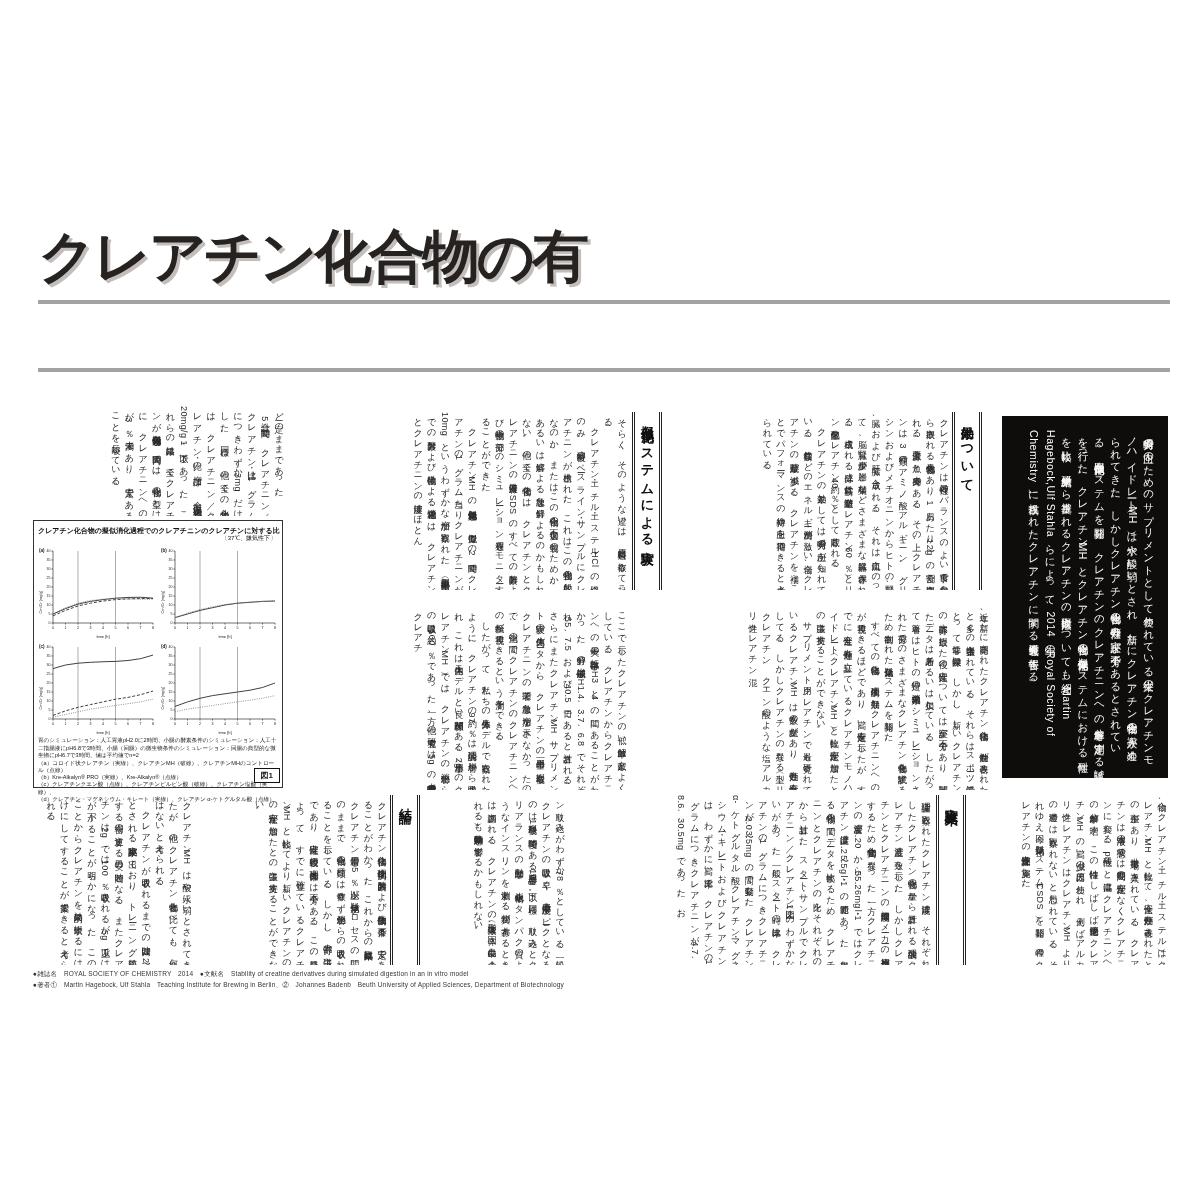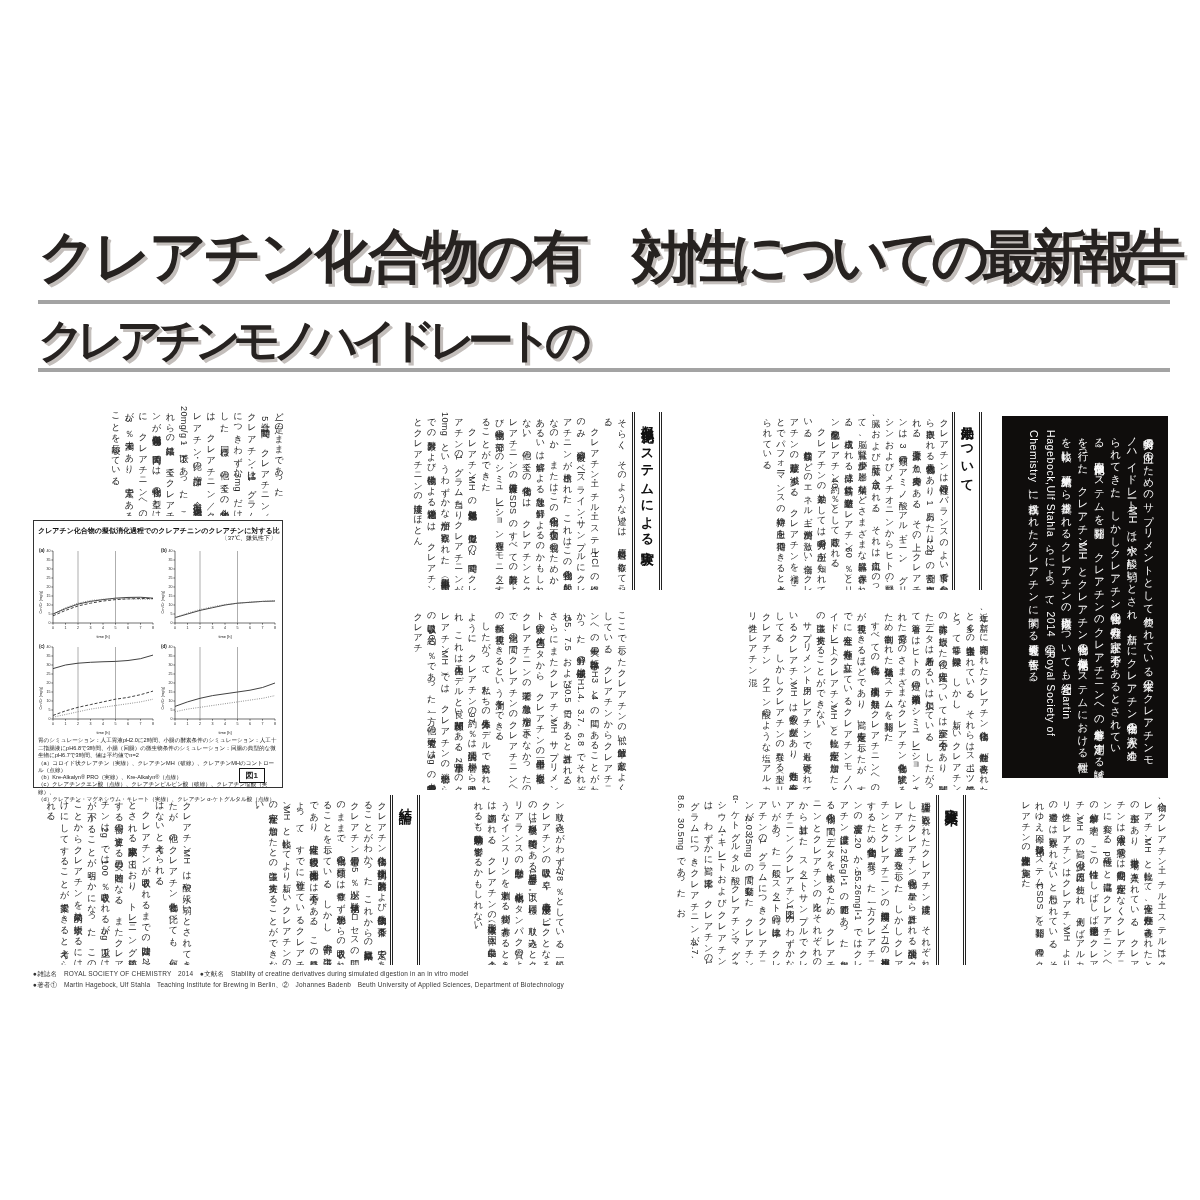--- a/index.html
+++ b/index.html
@@ -28,34 +28,32 @@
   
   .figure{position:absolute;left:33px;top:520px;width:250px;height:268px;
           border:1px solid #333;background:#fff;box-sizing:border-box;padding:5px 4px 3px 4px;}
   .fig-title{font-size:7px;font-weight:bold;white-space:nowrap;color:#111;}
   .fig-subtitle{position:absolute;top:13px;right:6px;font-size:6px;color:#222;}
   .fig-grid{display:grid;grid-template-columns:118px 118px;grid-template-rows:96px 96px;
             column-gap:4px;row-gap:0px;margin-top:8px;}
   .panel{width:118px;height:96px;}
   .fig-caption{font-size:5.6px;line-height:1.35;color:#222;margin-top:1px;}
   .fig-notes{font-size:5.6px;line-height:1.3;color:#222;}
-  .fig-label{position:absolute;right:17px;bottom:4px;border:1px solid #111;
+  .fig-label{position:absolute;right:2px;bottom:4px;border:1px solid #111;
              font-size:8px;font-weight:bold;padding:1px 6px;background:#fff;}
 
   .footnote{position:absolute;font-size:6.5px;color:#333;white-space:nowrap;letter-spacing:0.2px;}
 </style>
 </head>
 <body>
 
 <div id="page">
 
   <div class="hl hl1" style="left:38px;letter-spacing:-3px;">クレアチン化合物の有</div>
-  <div class="hl hl1" style="left:632px;letter-spacing:-8px;">効性についての最新報告</div>
   <div class="rule-h" style="top:300px;"></div>
-  <div class="hl hl2" style="left:38px;letter-spacing:-8px;">クレアチンモノハイドレートの</div>
   <div class="rule-h" style="top:368px;"></div>
 
   <div class="lead" style="left:1002px;top:416px;width:166px;height:362px;box-sizing:border-box;">瞬発力の向上のためのサプリメントとして使われている従来のクレアチンモノハイドレート（MH）は水や酸に弱いとされ、新たにクレアチン化合物の導入が進められてきた。しかしクレアチン化合物の有効性の実証が不十分であるとされている。今回擬似消化システムを開発し、クレアチンのクレアチニンへの分解率を測定する試験を行った。クレアチンMHとクレアチン化合物の擬似消化性システムにおける耐性を比較し、研究結果から推奨されるクレアチンの摂取方法についても紹介。Martin Hagebock,Ulf Stahlaらによって、2014年の「Royal Society of Chemistry」に投稿されたクレアチンに関する研究発表を報告する。</div>
 
   <div class="sechead" style="left:952px;top:412px;height:178px;box-sizing:border-box;">効果について</div>
   <div class="vtext" style="left:678px;top:412px;width:272px;height:178px;">クレアチンは雑食性のバランスのよい食事で食品から摂取される天然化合物であり、1日あたり1〜2gの割合で摂取される。主要源は魚と赤身肉である。その上、クレアチンは、3種類のアミノ酸、アルギニン、グリシンおよびメチオニンからヒトの腎臓、膵臓、および肝臓で合成される。それは血流にのって、脳、腎臓、少量が腸と精巣などさまざまな臓器に保存される。構成される成分は骨格筋に遊離型クレアチン（60％）とリン酸化型クレアチン（約40％）として貯蔵される。
 　クレアチンの効果としては瞬発力の向上が知られている。骨格筋などのエネルギー消費が激しい場合、クレアチンの貯蔵量が減少する。クレアチンを補うことでパフォーマンスの維持や向上を期待できると考えられている。</div>
 
   <div class="sechead" style="left:632px;top:412px;height:178px;box-sizing:border-box;">擬似消化システムによる実験</div>
   <div class="vtext" style="left:640px;top:606px;width:350px;height:184px;">近年、新たに開発されたクレアチン化合物は、有効性が改善されたと多くの場合主張されている。それらはスポーツ栄養にとって非常に興味深い。しかし、新しいクレアチン化合物の大部分は摂取した後の安定性については実証が不十分であり、関連したデータは矛盾あるいは欠損している。したがって筆者らはヒトの特定の消化器系のシミュレーションされた部分でのさまざまなクレアチン化合物を試験するため制御された疑似消化システムを開発した。

